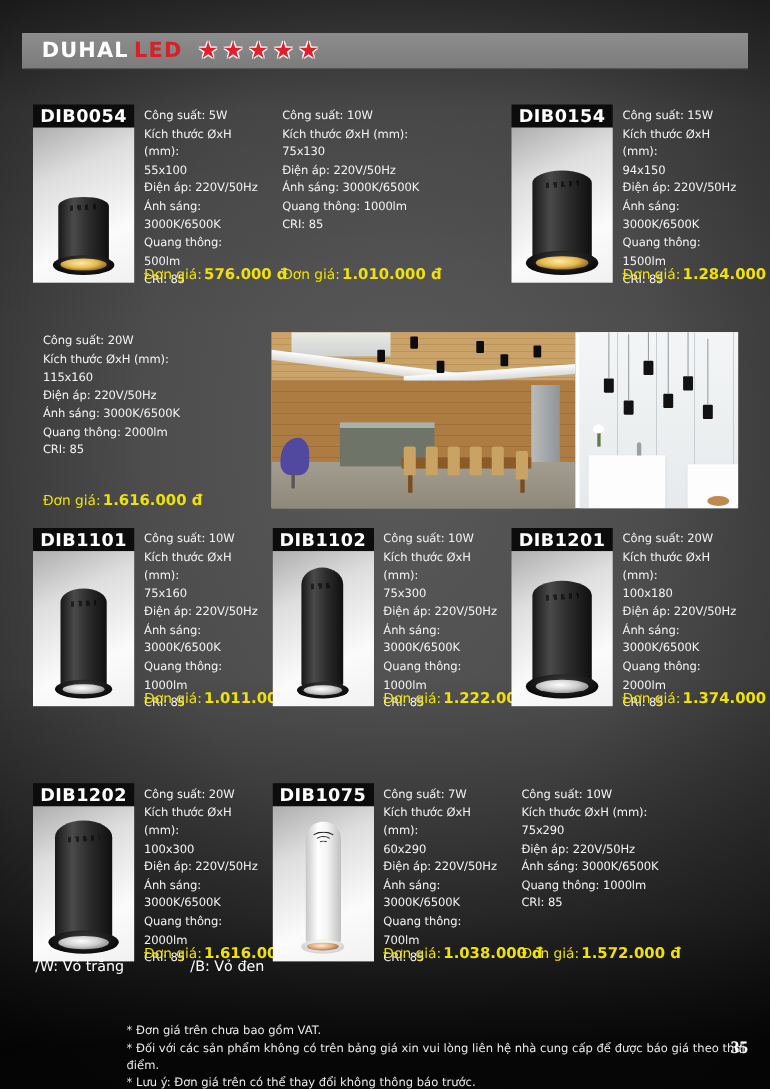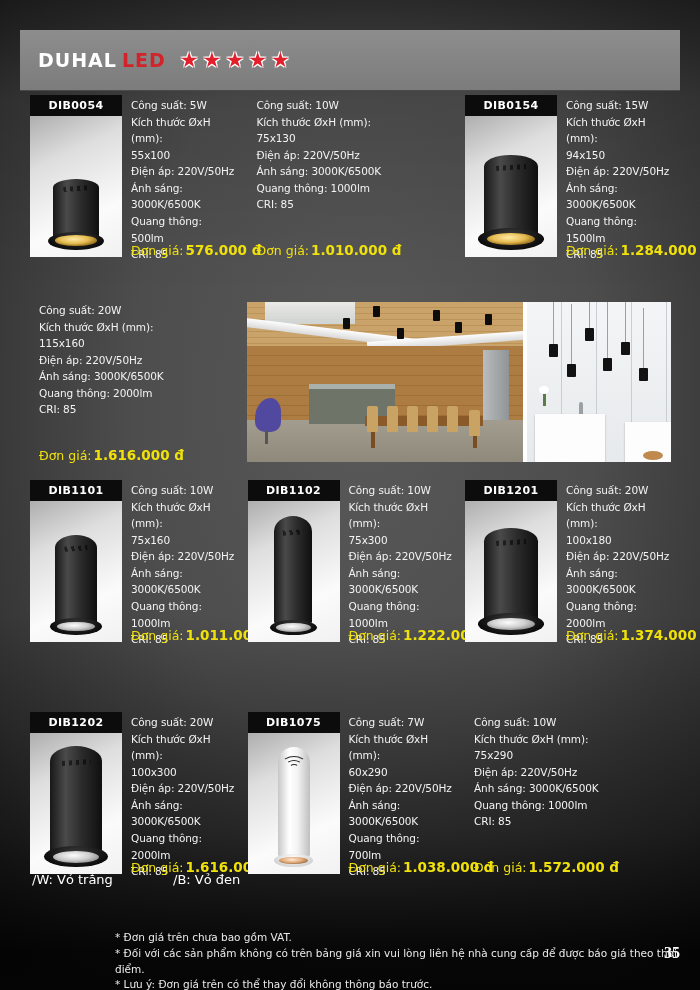--- a/index.html
+++ b/index.html
@@ -3,35 +3,35 @@
 <meta charset="utf-8">
 <style>
   html,body{margin:0;padding:0;width:700px;height:990px;overflow:hidden;
     font-family:"DejaVu Sans","Liberation Sans",sans-serif;}
   .page{position:relative;width:700px;height:990px;
     background:
       linear-gradient(180deg, rgba(0,0,0,.45) 0%, rgba(0,0,0,.10) 10%, rgba(0,0,0,0) 30%,
         rgba(0,0,0,0) 62%, rgba(0,0,0,.45) 84%, rgba(0,0,0,.88) 96%, #050505 100%),
       radial-gradient(ellipse at 52% 40%, #595959 0%, #4d4d4d 45%, #333 80%, #1c1c1c 100%);}
   
-  .topbar{position:absolute;left:20px;top:30px;width:660px;height:60px;
+  .topbar{position:absolute;left:20px;top:30px;width:660px;height:32px;
     background:linear-gradient(180deg,#8d8d8d,#7c7c7c);
     display:flex;align-items:center;box-shadow:0 1px 0 #4a4a4a;}
   .brand{margin-left:18px;font-weight:bold;font-size:19px;letter-spacing:1px;white-space:nowrap;}
   .brand .b1{color:#fff;}
   .brand .b2{color:#d2232a;margin-left:5px;}
   .title{margin:0 0 0 26px;font-size:16.5px;font-weight:bold;color:#fff;letter-spacing:.2px;white-space:nowrap;}
   .stars{margin-left:14px;color:#e31f2b;font-size:21px;letter-spacing:4px;white-space:nowrap;
     text-shadow:-1px -1px 0 #fff,1px -1px 0 #fff,-1px 1px 0 #fff,1px 1px 0 #fff;}
   
   .row{position:absolute;left:30px;width:641px;display:flex;justify-content:space-between;}
   .row1{top:95px}.row2{top:300px}.row3{top:480px}.row4{top:712px}
   .card{width:206px;height:164px;display:flex;}
   .imgcol{width:92px;flex:0 0 92px;display:flex;flex-direction:column;}
-  .badge{height:21px;background:#0c0c0c;color:#fff;font-size:11px;font-weight:bold;letter-spacing:.4px;
+  .badge{height:21px;background:#0c0c0c;color:#fff;font-size:16px;font-weight:bold;letter-spacing:.4px;
     display:flex;align-items:center;justify-content:center;}
   .imgbox{height:141px;background:linear-gradient(155deg,#aeaeae,#dedede 30%,#fbfbfb 70%,#f1f1f1);
     display:flex;align-items:flex-end;justify-content:center;padding-bottom:7px;box-sizing:border-box;position:relative;overflow:hidden;}
   .specs{flex:1;position:relative;padding:2px 0 0 9px;}
   .spec-text{color:#f3f3f3;font-size:10.5px;line-height:1.58;white-space:pre-line;letter-spacing:-.1px;}
   .price{position:absolute;left:9px;bottom:1px;white-space:nowrap;color:#f0e10a;font-size:12.5px;}
   .price b{font-size:13.5px;margin-left:2px;}
   
   .lamp{position:relative;display:flex;flex-direction:column;align-items:center;}
   .lamp-body{width:var(--w);height:var(--h);position:relative;

